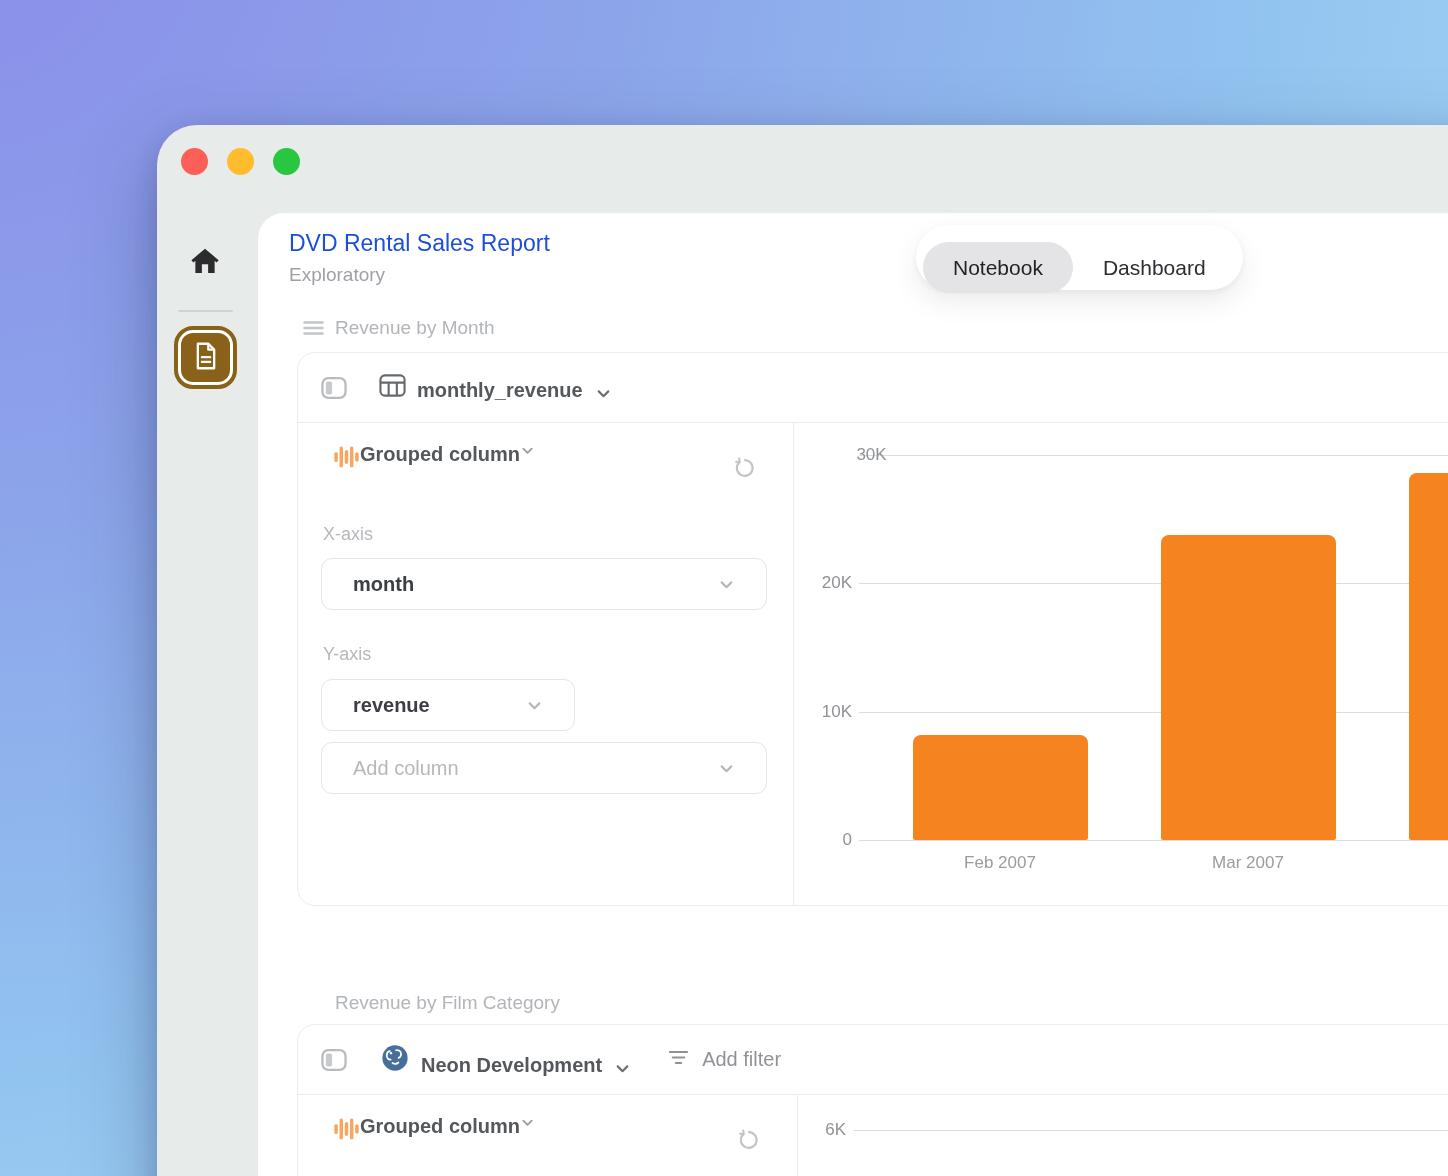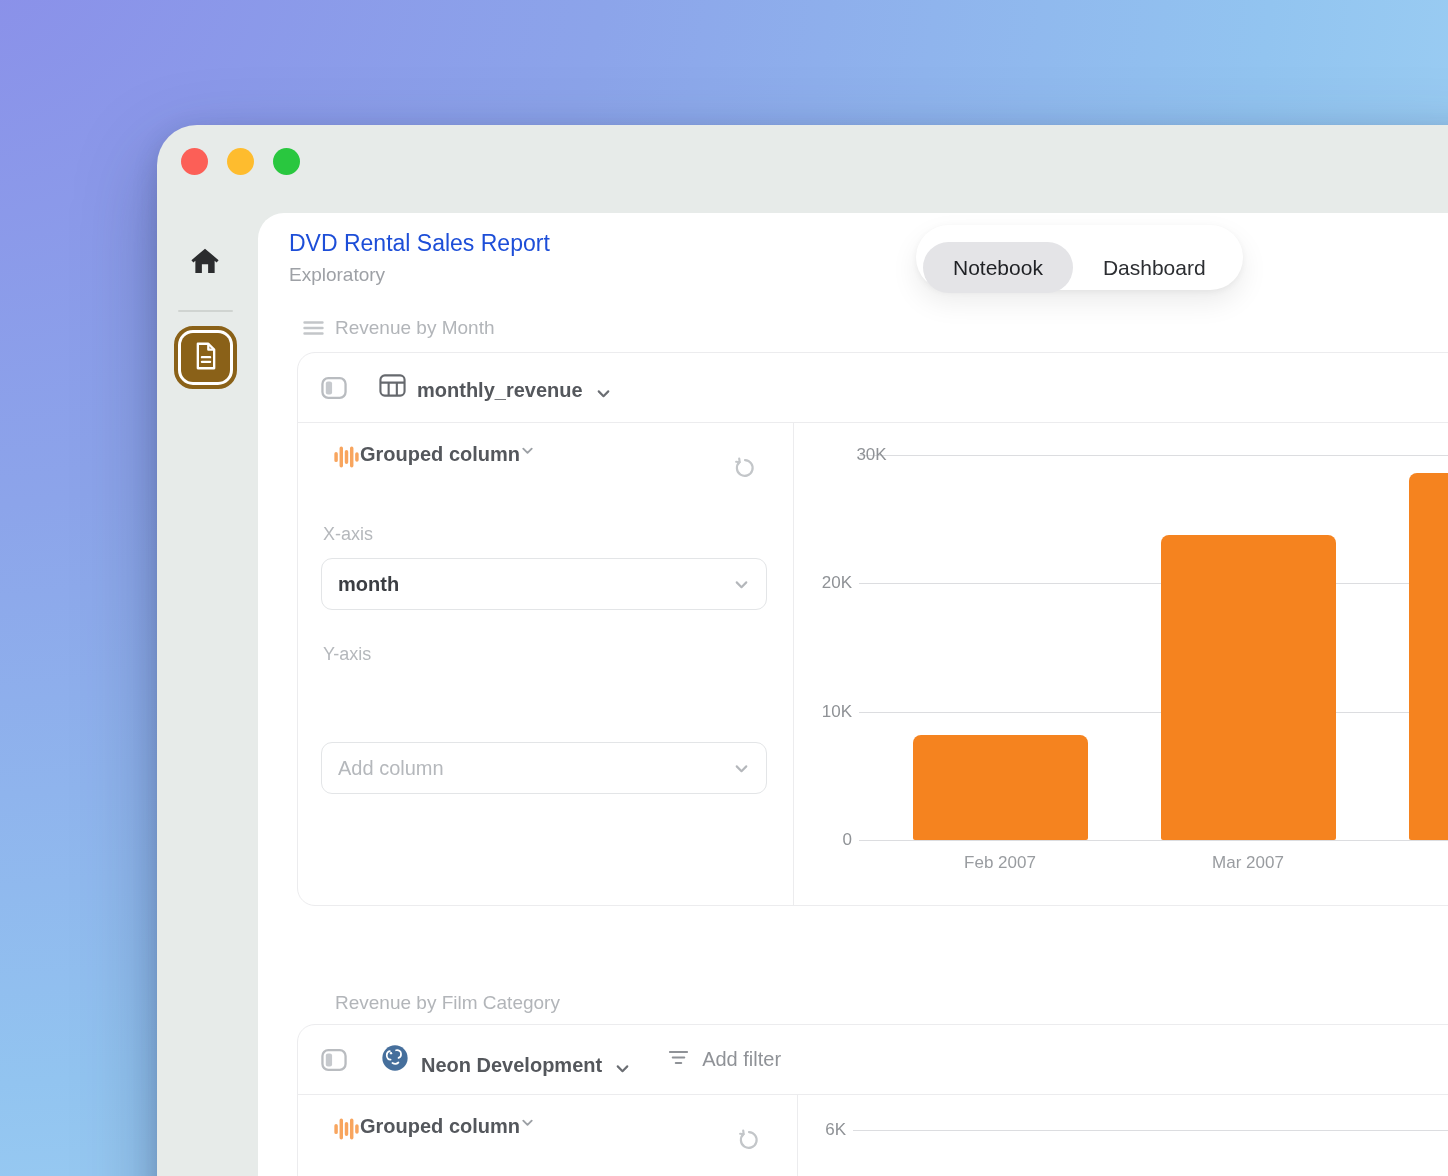--- a/index.html
+++ b/index.html
@@ -72,21 +72,21 @@
   .card2 .config{ width:500px; }
 
   .type-row{ position:absolute; left:35px; top:20px; display:flex; align-items:flex-start; }
   .type-label{ font-size:20px; font-weight:600; color:#54575c; }
   .reset-btn{ position:absolute; right:36px; top:33px; width:24px; height:24px; background:none; border:none; display:flex; }
 
   .field-label{ position:absolute; left:25px; font-size:18px; color:#b5b8bc; }
   .fl-x{ top:101px; } .fl-y{ top:221px; }
   .select{
     position:absolute; height:52px; border:1px solid #e3e5e7; border-radius:11px;
-    display:flex; align-items:center; padding:0 16px; font-size:20px; font-weight:600; color:#3b3e43; background:#fff;
+    display:flex; align-items:center; padding:0 31px; font-size:20px; font-weight:600; color:#3b3e43; background:#fff;
   }
   .sel-x{ left:23px; top:135px; width:446px; }
   .sel-y{ left:23px; top:256px; width:254px; }
   .sel-agg{ left:293px; top:256px; width:176px; }
   .sel-add{ left:23px; top:319px; width:446px;gap:40px; }
   .sel-add .sel-value{ font-weight:400; color:#b5b8bc; }
   .sel-chev{ margin-left:auto; display:flex; }
 
   .chart-area{ position:absolute; top:0; bottom:0; right:0; }
   .card1 .chart-area{ left:497px; }
@@ -193,20 +193,28 @@
           <div class="select sel-x">
             <span class="sel-value">month</span>
             <span class="sel-chev">
               <svg width="17" height="17" viewBox="0 0 16 16" fill="none" stroke="#b4b7bb" stroke-width="2" stroke-linecap="round" stroke-linejoin="round">
                   <path d="M3.5 6l4.5 4.5L12.5 6"></path>
                 </svg>
             </span>
           </div>
 
           <div class="field-label fl-y">Y-axis</div>
+          <div class="select sel-y">
+            <span class="sel-value">revenue</span>
+            <span class="sel-chev">
+              <svg width="17" height="17" viewBox="0 0 16 16" fill="none" stroke="#b4b7bb" stroke-width="2" stroke-linecap="round" stroke-linejoin="round">
+                  <path d="M3.5 6l4.5 4.5L12.5 6"></path>
+                </svg>
+            </span>
+          </div>
           <div class="select sel-add">
             <span class="sel-value">Add column</span>
             <span class="sel-chev">
               <svg width="17" height="17" viewBox="0 0 16 16" fill="none" stroke="#b4b7bb" stroke-width="2" stroke-linecap="round" stroke-linejoin="round">
                   <path d="M3.5 6l4.5 4.5L12.5 6"></path>
                 </svg>
             </span>
           </div>
         </div>
 

